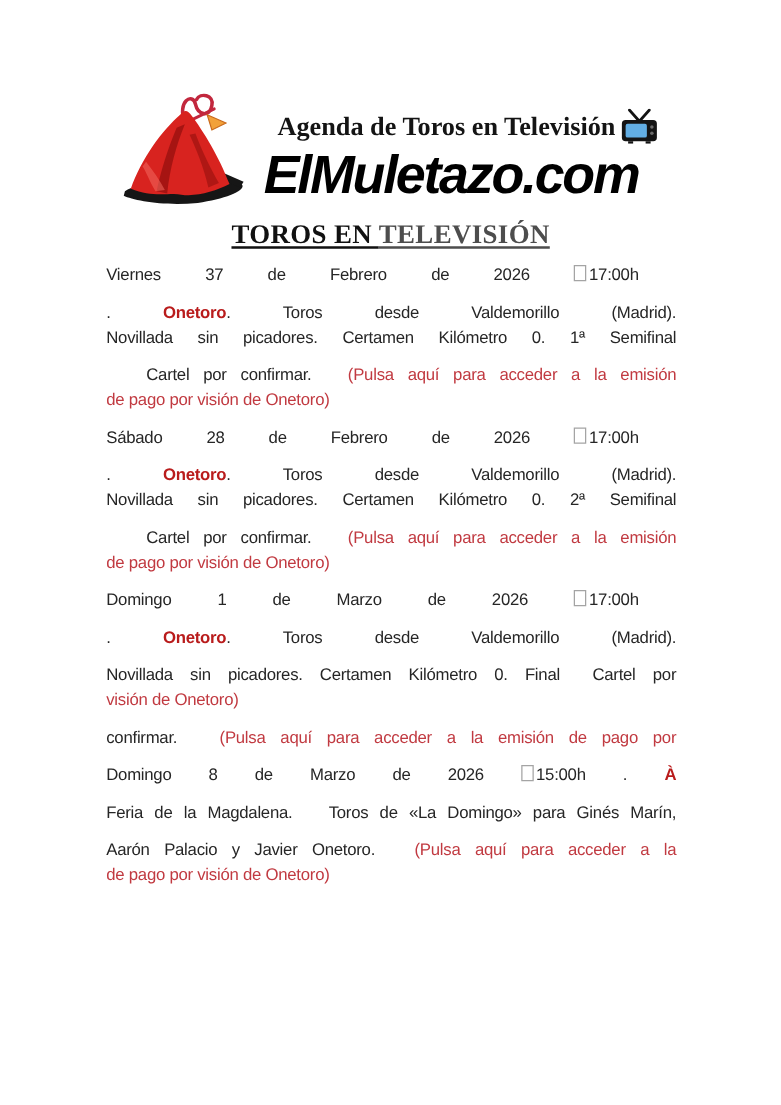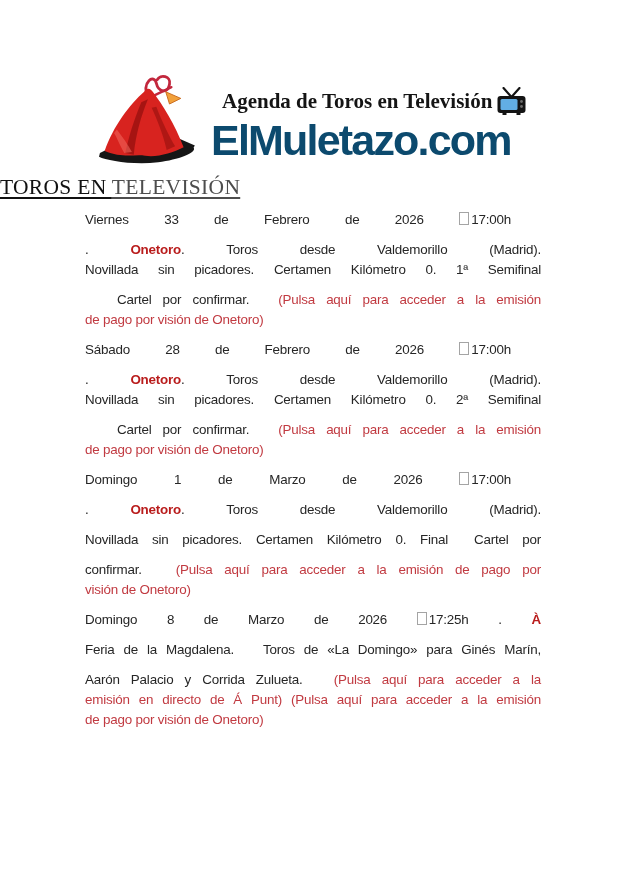--- a/index.html
+++ b/index.html
@@ -18,28 +18,28 @@
   .header{display:flex;align-items:flex-start;margin:73px 0 0 93px;}
   .muleta{width:106px;height:94px;flex:0 0 auto;}
   .brand{margin-left:12px;}
   .tagline-row{display:flex;align-items:center;margin-top:14px;margin-left:11px;}
   .tagline{
     font-family:"Liberation Serif","DejaVu Serif",serif;
     font-weight:bold;font-size:21px;color:#141414;letter-spacing:0px;white-space:nowrap;
   }
   .tv{width:31px;height:28px;margin-left:4px;flex:0 0 auto;}
   .site-name{
-    font-size:43px;font-weight:bold;color:#0c4a6e;letter-spacing:-1.8px;
-    margin-top:1px;white-space:nowrap;
+    font-size:43px;font-weight:bold;color:#000000;letter-spacing:-1.8px;
+    margin-top:1px;white-space:nowrap;font-style:italic;
   }
   
   .page-title{
-    margin-top:7px;
+    text-align:center;margin-top:7px;
     font-family:"Liberation Serif","DejaVu Serif",serif;
-    font-weight:normal;font-size:21.5px;line-height:26px;letter-spacing:0.3px;white-space:nowrap;
+    font-weight:bold;font-size:21.5px;line-height:26px;letter-spacing:0.3px;white-space:nowrap;
   }
   .page-title .t1{
     color:#111;text-decoration:underline;text-decoration-thickness:2px;text-underline-offset:3px;
   }
   .page-title .t2{
     color:var(--title-gray);text-decoration:underline;text-decoration-thickness:2px;text-underline-offset:3px;
   }
   
   .events{
     margin:2px 0 0 85px;width:456px;
@@ -92,40 +92,39 @@
     <div class="site-name">ElMuletazo.com</div>
   </div>
 </div>
 
 <div class="page-title">
   <span class="t1">TOROS EN </span><span class="t2">TELEVISIÓN</span>
 </div>
 
 <div class="events">
     <div>
-      <div class="line just lg" style="padding-right: 30px;"><span class="seg-n">Viernes 33 de Febrero de 2026 </span><span class="timebox"></span><span class="seg-n">17:00h</span></div>
+      <div class="line just lg" style="padding-right: 30px;"><span class="seg-n">Viernes 37 de Febrero de 2026 </span><span class="timebox"></span><span class="seg-n">17:00h</span></div>
       <div class="line just lg"><span class="seg-n">. </span><span class="seg-b">Onetoro</span><span class="seg-n">. Toros desde Valdemorillo (Madrid).</span></div>
       <div class="line just"><span class="seg-n">Novillada sin picadores. Certamen Kilómetro 0. 1ª Semifinal</span></div>
       <div class="line just lg" style="text-indent: 32px;"><span class="seg-n">Cartel por confirmar. </span><span class="sp" style="width: 18px;"></span><span class="seg-r">(Pulsa aquí para acceder a la emisión</span></div>
       <div class="line"><span class="seg-r">de pago por visión de Onetoro)</span></div>
     </div>
     <div>
       <div class="line just lg" style="padding-right: 30px;"><span class="seg-n">Sábado 28 de Febrero de 2026 </span><span class="timebox"></span><span class="seg-n">17:00h</span></div>
       <div class="line just lg"><span class="seg-n">. </span><span class="seg-b">Onetoro</span><span class="seg-n">. Toros desde Valdemorillo (Madrid).</span></div>
       <div class="line just"><span class="seg-n">Novillada sin picadores. Certamen Kilómetro 0. 2ª Semifinal</span></div>
       <div class="line just lg" style="text-indent: 32px;"><span class="seg-n">Cartel por confirmar. </span><span class="sp" style="width: 18px;"></span><span class="seg-r">(Pulsa aquí para acceder a la emisión</span></div>
       <div class="line"><span class="seg-r">de pago por visión de Onetoro)</span></div>
     </div>
     <div>
       <div class="line just lg" style="padding-right: 30px;"><span class="seg-n">Domingo 1 de Marzo de 2026 </span><span class="timebox"></span><span class="seg-n">17:00h</span></div>
       <div class="line just lg"><span class="seg-n">. </span><span class="seg-b">Onetoro</span><span class="seg-n">. Toros desde Valdemorillo (Madrid).</span></div>
       <div class="line just lg"><span class="seg-n">Novillada sin picadores. Certamen Kilómetro 0. Final</span><span class="sp" style="width: 26px;"></span><span class="seg-n">Cartel por</span></div>
+      <div class="line"><span class="seg-r">visión de Onetoro)</span></div>
       <div class="line just lg"><span class="seg-n">confirmar. </span><span class="sp" style="width: 22px;"></span><span class="seg-r">(Pulsa aquí para acceder a la emisión de pago por</span></div>
-      <div class="line"><span class="seg-r">visión de Onetoro)</span></div>
     </div>
     <div>
-      <div class="line just lg"><span class="seg-n">Domingo 8 de Marzo de 2026 </span><span class="timebox"></span><span class="seg-n">17:25h . </span><span class="seg-b">À</span></div>
+      <div class="line just lg"><span class="seg-n">Domingo 8 de Marzo de 2026 </span><span class="timebox"></span><span class="seg-n">15:00h . </span><span class="seg-b">À</span></div>
       <div class="line just lg"><span class="seg-n">Feria de la Magdalena. </span><span class="sp" style="width: 20px;"></span><span class="seg-n">Toros de «La Domingo» para Ginés Marín,</span></div>
-      <div class="line just lg"><span class="seg-n">Aarón Palacio y Corrida Zulueta. </span><span class="sp" style="width: 20px;"></span><span class="seg-r">(Pulsa aquí para acceder a la</span></div>
-      <div class="line just"><span class="seg-r">emisión en directo de Á Punt) (Pulsa aquí para acceder a la emisión</span></div>
+      <div class="line just lg"><span class="seg-n">Aarón Palacio y Javier Onetoro. </span><span class="sp" style="width: 20px;"></span><span class="seg-r">(Pulsa aquí para acceder a la</span></div>
       <div class="line"><span class="seg-r">de pago por visión de Onetoro)</span></div>
     </div>
   </div>
 
 </body></html>

